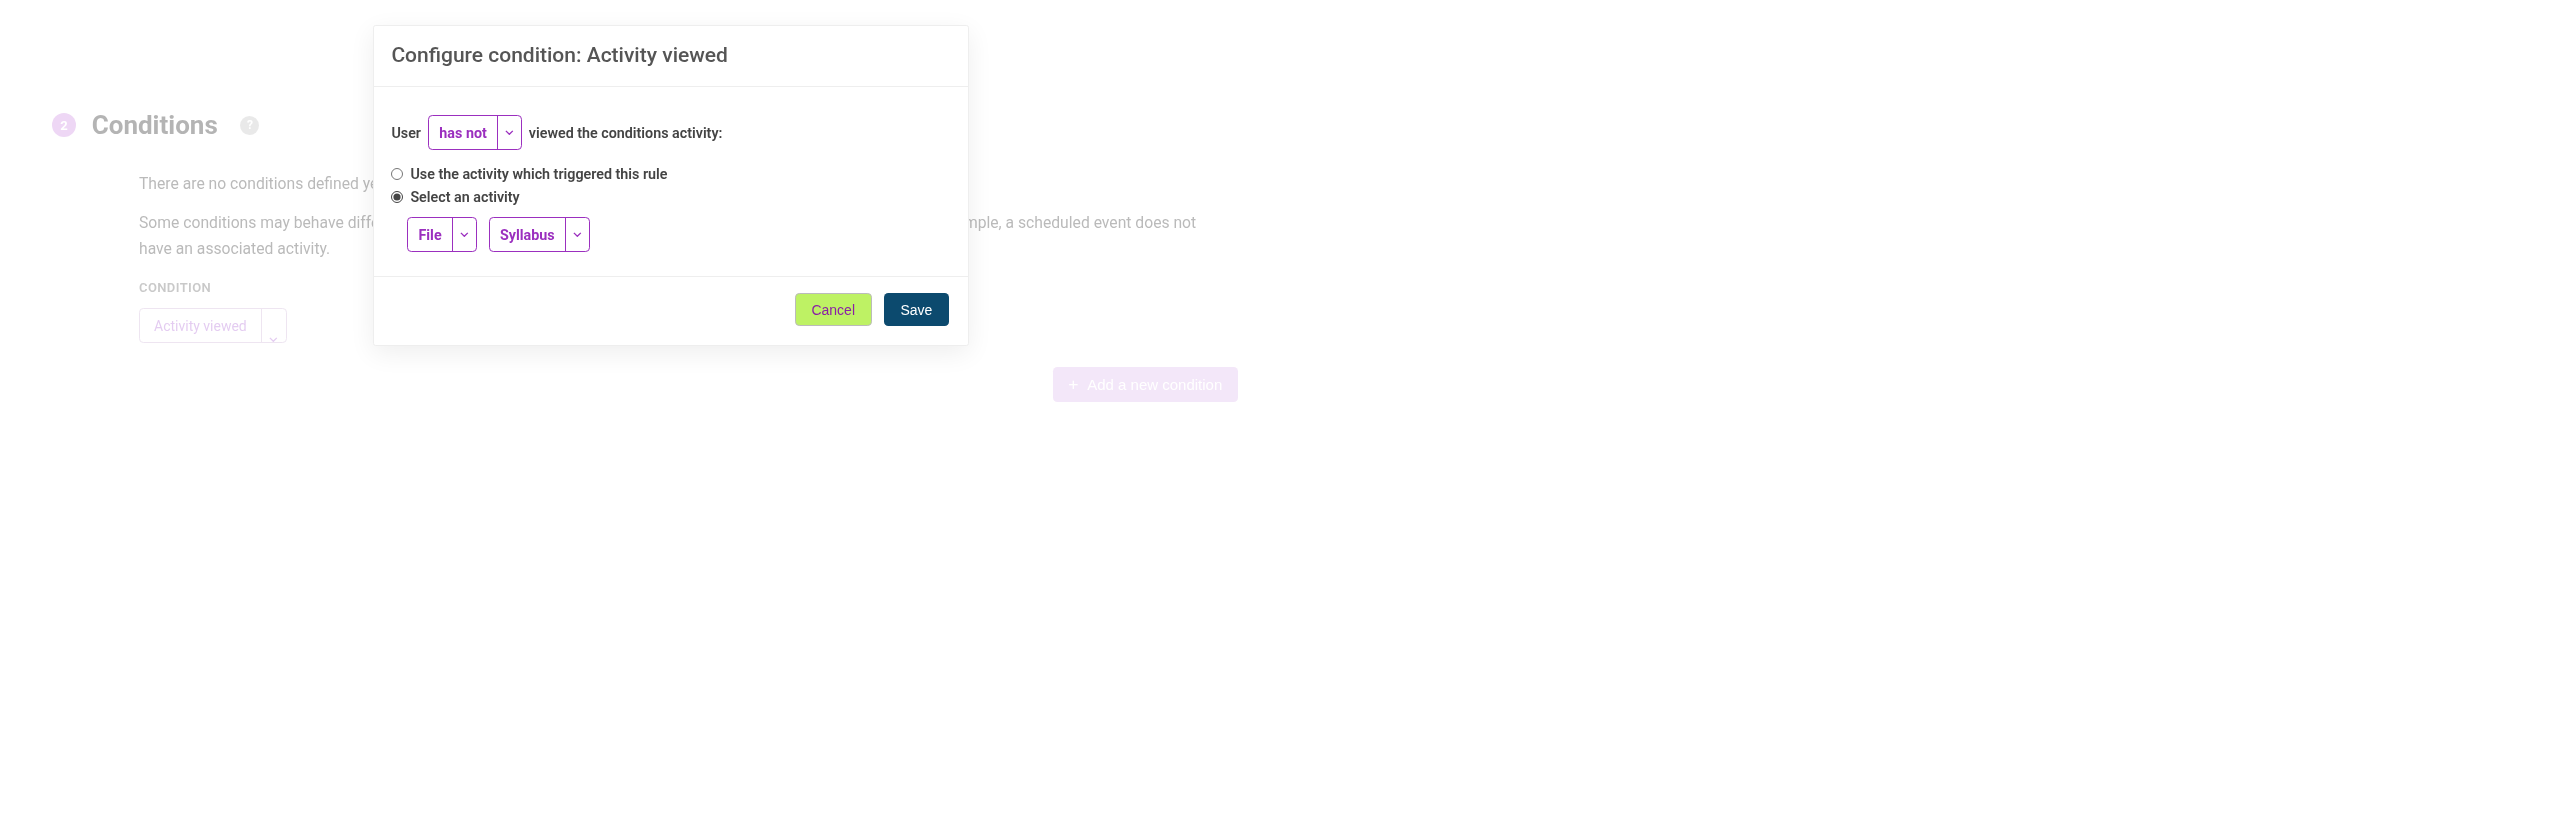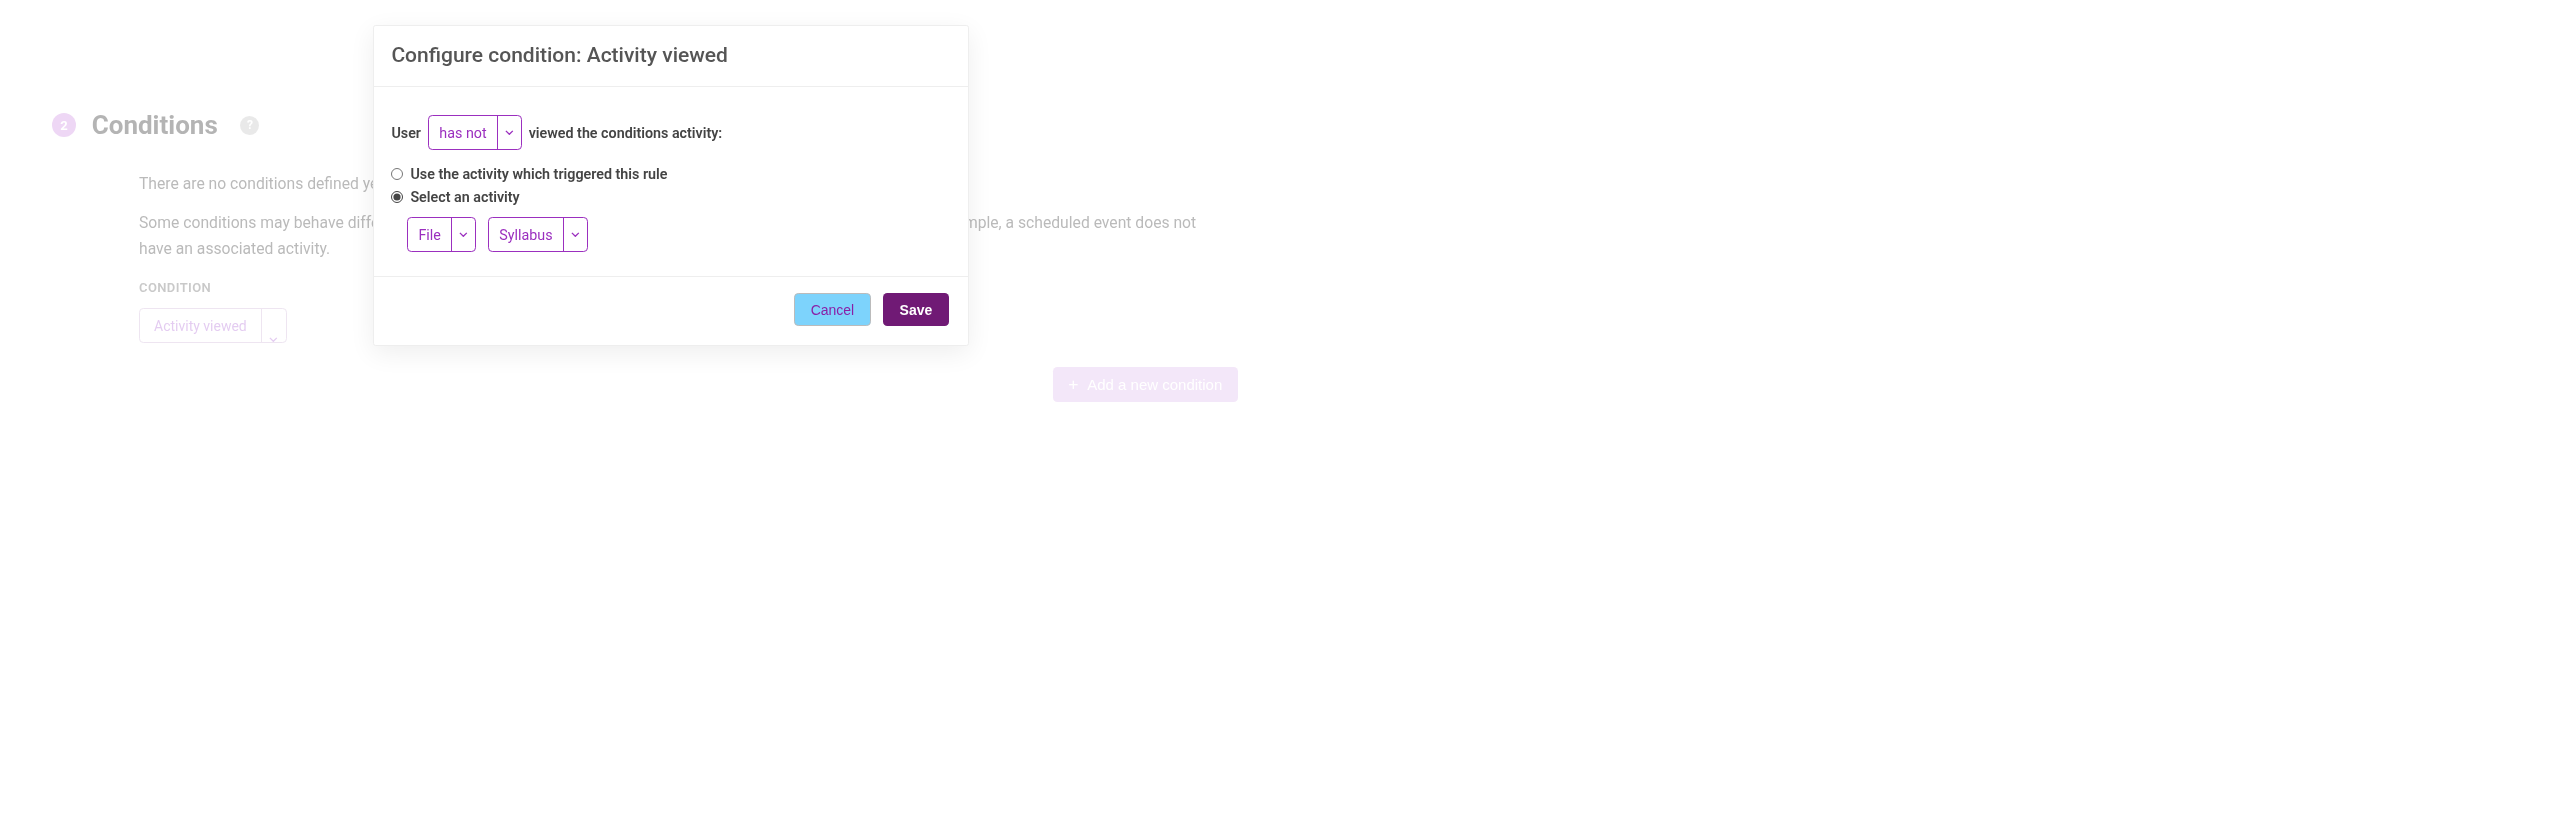--- a/index.html
+++ b/index.html
@@ -204,20 +204,21 @@
       color: #9b2fbf;
       font-size: 14.3px;
       font-weight: 400;
       cursor: pointer;
     }
     .purple-select .ps-label {
       padding: 0 10.4px;
       display: flex;
       align-items: center;
       border-right: 0.9px solid #9b2fbf;
+      font-weight: bold;
     }
     .purple-select .ps-caret {
       width: 22.6px;
       display: flex;
       align-items: center;
       justify-content: center;
     }
 
     .radio-row {
       display: flex;
@@ -249,28 +250,28 @@
       gap: 12px;
     }
     .btn {
       font-size: 14px;
       border-radius: 4.3px;
       padding: 7.8px 15.7px;
       cursor: pointer;
       border: 0.9px solid transparent;
     }
     .btn-cancel {
-      background: #7dd3fc;
+      background: #bef264;
       border-color: #bbb;
       color: #8a1fa6;
     }
     .btn-save {
-      background: #701a75;
+      background: #0c4a6e;
       color: #fff;
-      font-weight: 700;
+      font-weight: 400;
     }
 
     .caret-svg {
       width: 8.7px;
       height: 5.2px;
     }
   </style>
 </head>
 <body>
 

